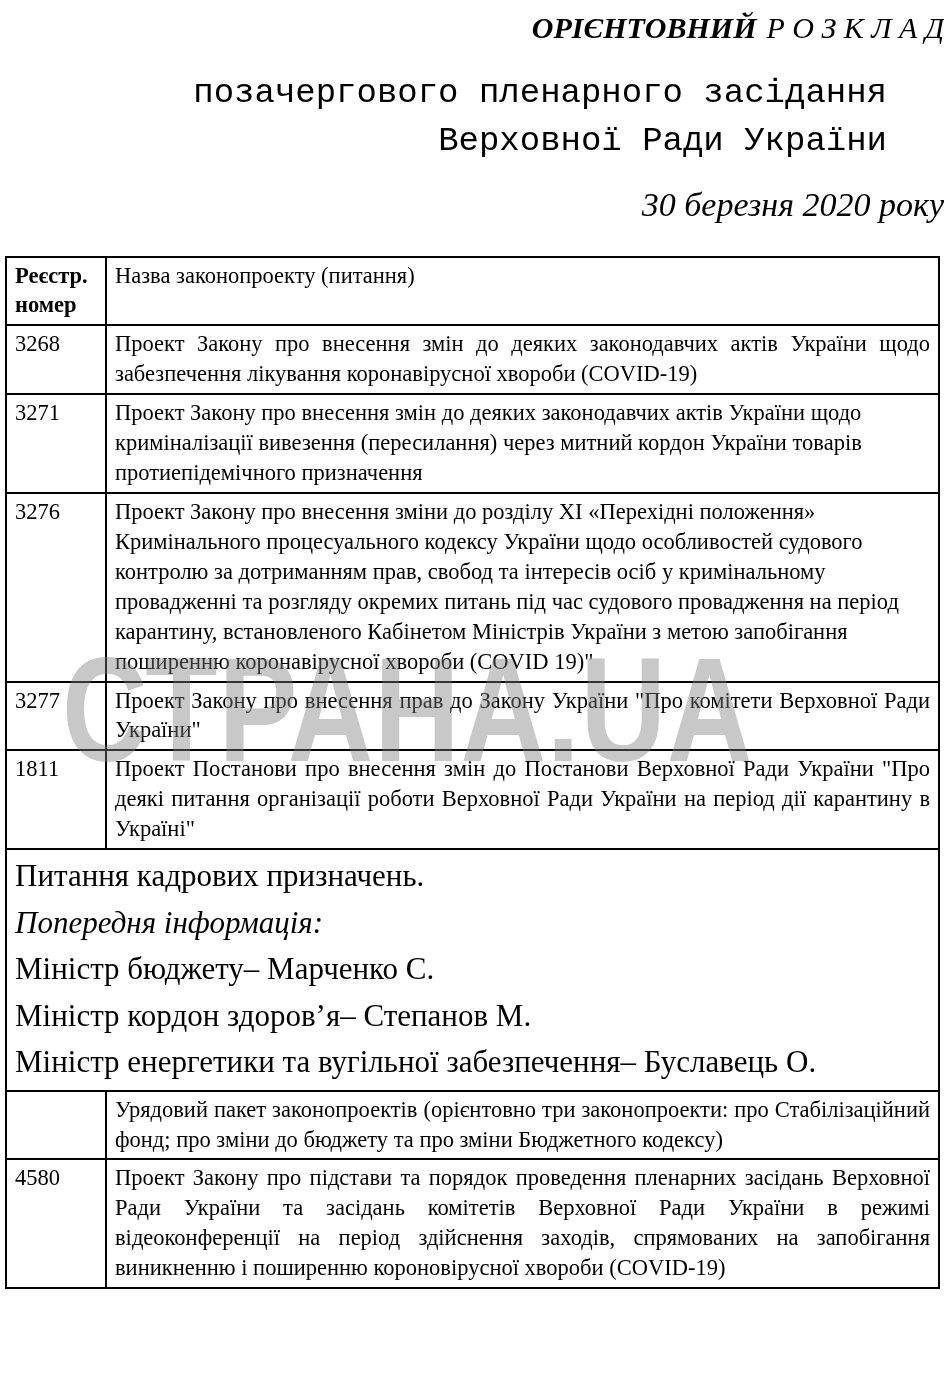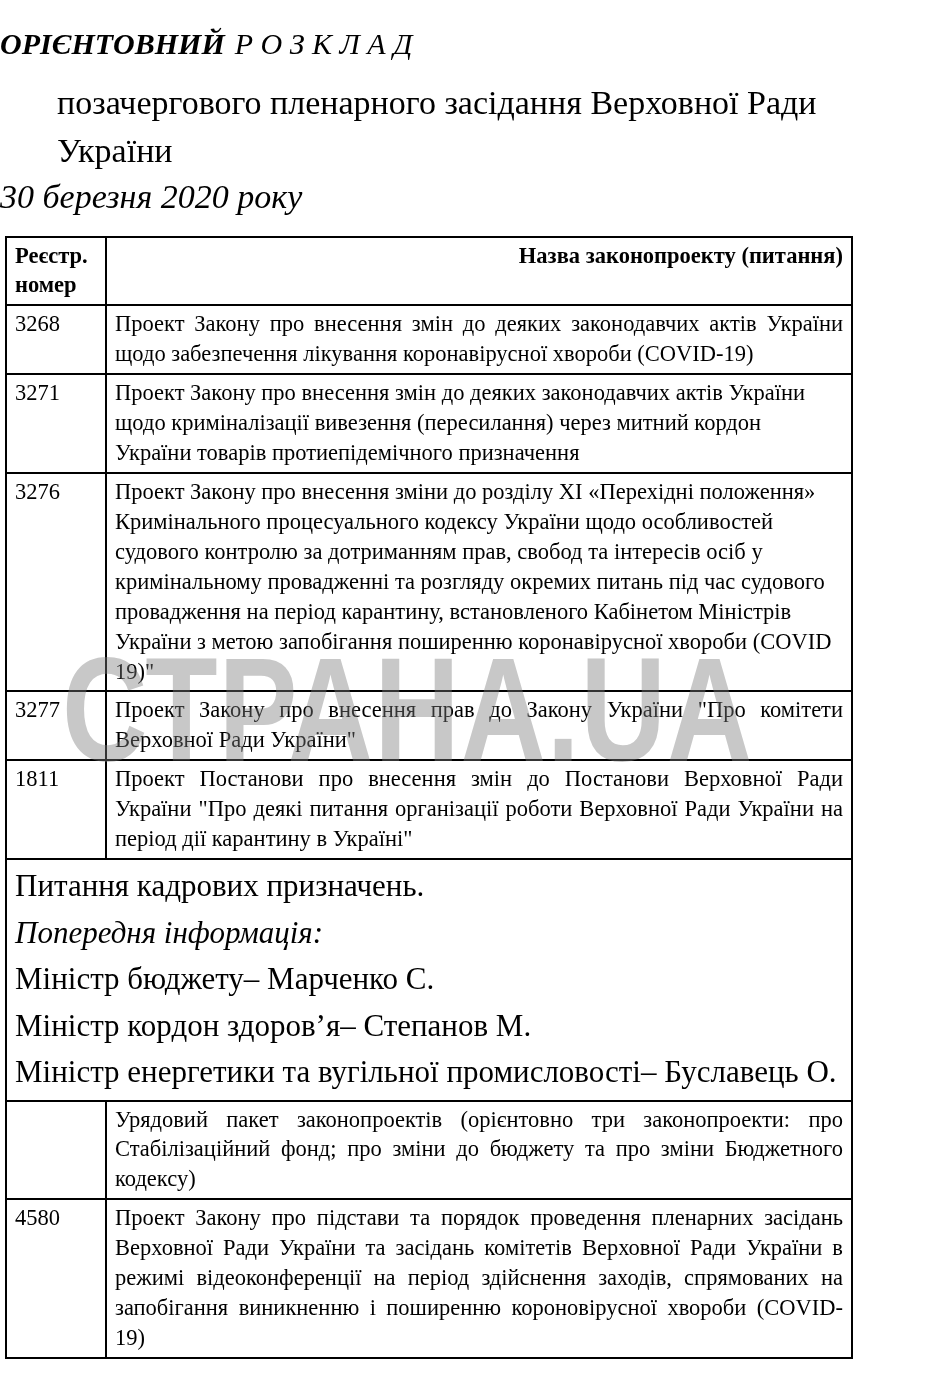--- a/index.html
+++ b/index.html
@@ -6,35 +6,35 @@
   body {
     width: 944px; height: 1376px;
     background: #ffffff;
     color: #000;
     font-family: "Liberation Serif", serif;
     position: relative;
     overflow: hidden;
   }
 
   
-  .title-block { text-align: left; padding-top: 24px; position: relative; z-index: 1; }
+  .title-block { text-align: right; padding-top: 8px; position: relative; z-index: 1; }
   .title-line1 { font-size: 30px; font-style: italic; line-height: 1.3; }
   .title-line1 .t-bold { font-weight: bold; }
   .title-line1 .t-spaced { margin-left: 10px; }
   .title-line2 {
     font-size: 34px; line-height: 1.42;
-    width: 830px; margin: 16px auto 0 auto;
+    width: 830px; margin: 22px auto 0 auto; font-family: Liberation Mono, monospace;
   }
-  .title-line3 { font-size: 34px; font-style: italic; margin-top: 2px; }
+  .title-line3 { font-size: 34px; font-style: italic; margin-top: 20px; }
 
   
   table.agenda {
     border-collapse: collapse;
-    width: 848px;
-    margin: 20px 0 0 5px;
+    width: 935px;
+    margin: 32px 0 0 5px;
     position: relative; z-index: 1;
     background: transparent;
   }
   table.agenda td {
     border: 2px solid #000;
     padding: 3px 8px 4px 8px;
     font-size: 22.5px;
     line-height: 1.33;
     vertical-align: top;
   }
@@ -45,23 +45,23 @@
     padding-left: 9px;
   }
   td.hdr1 {
     font-weight: bold;
     font-size: 24px;
     vertical-align: middle;
     line-height: 1.35;
     padding-top: 8px; padding-bottom: 8px;
   }
   td.hdr2 {
-    font-weight: bold;
+    font-weight: normal;
     font-size: 23.5px;
-    text-align: right;
+    text-align: left;
     vertical-align: middle;
   }
   td.just { text-align: justify; }
   td.left { text-align: left; }
   td.personnel-cell { padding: 5px 10px 8px 6px; }
   .personnel-line { font-size: 31px; line-height: 1.5; }
   .personnel-line.italic { font-style: italic; }
 
   
   .watermark {
@@ -127,21 +127,21 @@
       <td class="num">1811</td>
       <td class="just">Проект Постанови про внесення змін до Постанови Верховної Ради України "Про деякі питання організації роботи Верховної Ради України на період дії карантину в Україні"</td>
     </tr>
 
     <tr>
       <td class="personnel-cell" colspan="2">
         <div class="personnel-line">Питання кадрових призначень.</div>
         <div class="personnel-line italic">Попередня інформація:</div>
         <div class="personnel-line">Міністр бюджету– Марченко С.</div>
         <div class="personnel-line">Міністр кордон здоров’я– Степанов М.</div>
-        <div class="personnel-line">Міністр енергетики та вугільної промисловості– Буславець О.</div>
+        <div class="personnel-line">Міністр енергетики та вугільної забезпечення– Буславець О.</div>
       </td>
     </tr>
 
     <tr>
       <td class="num"></td>
       <td class="just">Урядовий пакет законопроектів (орієнтовно три законопроекти: про Стабілізаційний фонд; про зміни до бюджету та про зміни Бюджетного кодексу)</td>
     </tr>
 
     <tr>
       <td class="num">4580</td>

